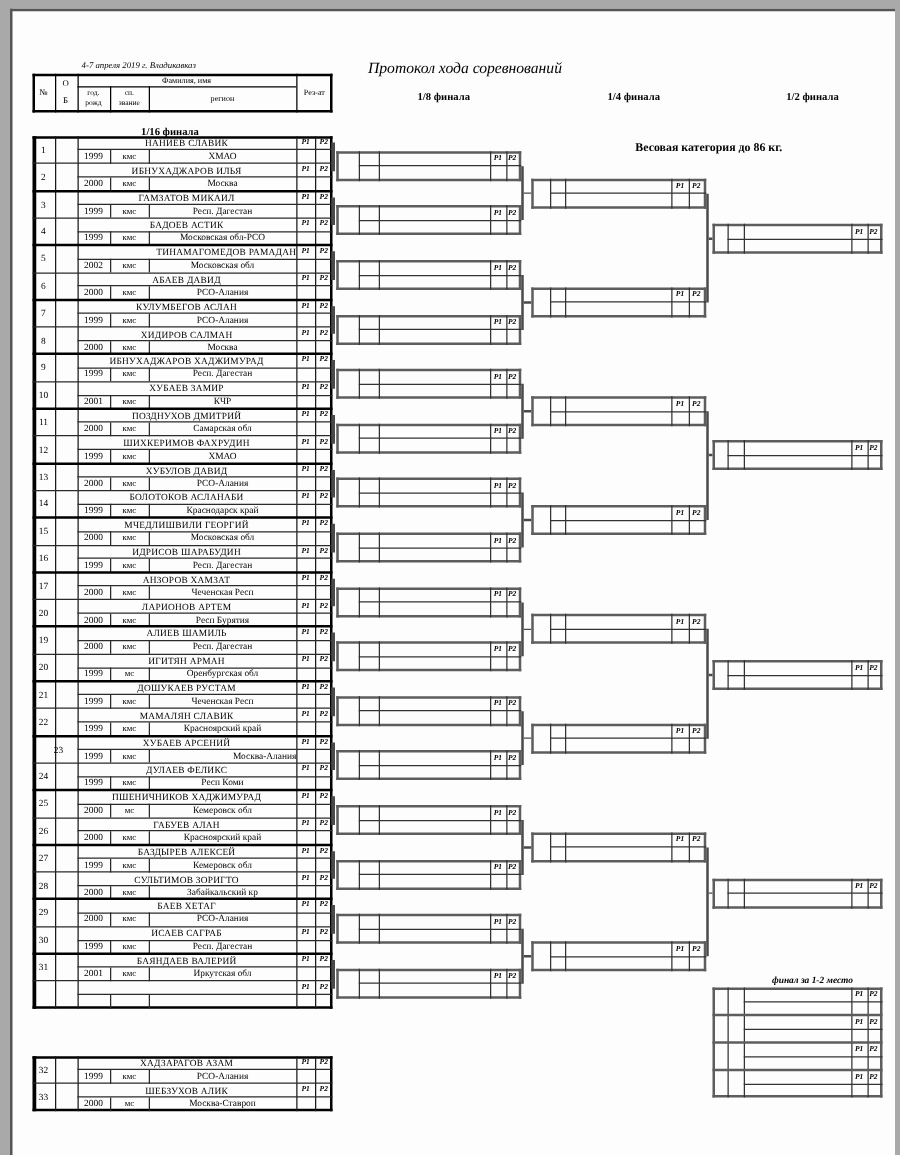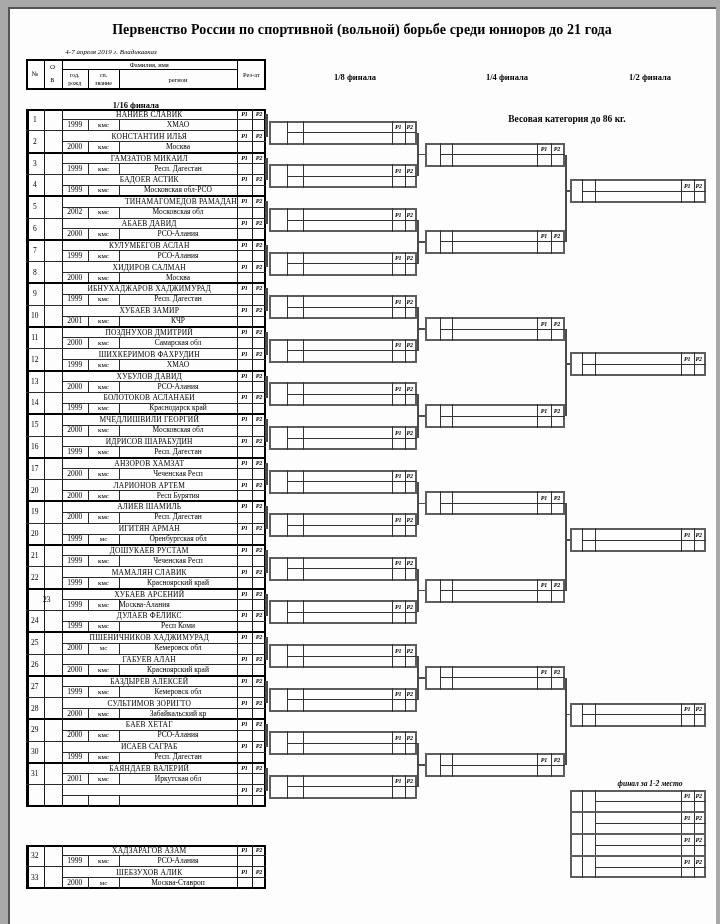--- a/index.html
+++ b/index.html
@@ -23,22 +23,22 @@
 </style>
 </head>
 <body>
 
 <div class="canvas">
   <div class="page" id="page">
 
     <div class="ln" style="left:0;top:0;width:708px;height:2px;background:#555;"></div>
     <div class="ln" style="left:0;top:0;width:2px;height:917px;background:#555;"></div>
 
-    <div class="abs title">Первенство России по спортивной (вольной) борьбе среди юниоров до 21 года</div>
     <div class="abs dateplace">4-7 апреля 2019 г.  Владикавказ</div>
+    <div class="abs subtitle">Протокол хода соревнований</div>
 
     <div class="abs roundlbl" style="left:297px;top:65px;">1/8 финала</div>
     <div class="abs roundlbl" style="left:449px;top:65px;">1/4 финала</div>
     <div class="abs roundlbl" style="left:592px;top:65px;">1/2 финала</div>
     <div class="abs roundlbl" style="left:78px;top:93px;">1/16 финала</div>
 
     <div class="abs weight">Весовая категория до 86 кг.</div>
     <div class="abs finallbl">финал за 1-2 место</div>
 
     <div class="abs" id="hdrtable" style="left:18px;top:52px;width:240px;height:31px;">
@@ -80,21 +80,21 @@
         <div style="position: absolute; left: 211px; top: 0px; width: 15px; height: 10.9px; line-height: 11px; text-align: center; font-size: 6px; font-weight: bold; font-style: italic;">P1</div>
         <div style="position: absolute; left: 226px; top: 0px; width: 14px; height: 10.9px; line-height: 11px; text-align: center; font-size: 6px; font-weight: bold; font-style: italic;">P2</div>
         <div style="position: absolute; left: 35.5px; top: 10.9px; width: 26.5px; height: 10.9px; line-height: 10.4px; text-align: center; font-size: 7.5px;">1999</div>
         <div style="position: absolute; left: 62px; top: 10.9px; width: 31px; height: 10.9px; line-height: 10.4px; text-align: center; font-size: 7px;">кмс</div>
         <div style="position: absolute; left: 93px; top: 10.9px; width: 118px; height: 10.9px; line-height: 10.4px; text-align: center; font-size: 7.5px; white-space: nowrap; overflow: hidden;">ХМАО</div>
         <div style="position: absolute; left: 0px; top: 21.3px; width: 240px; height: 1px; background: rgb(42, 42, 42);"></div>
         <div style="position: absolute; left: 35.5px; top: 32.2px; width: 204.5px; height: 1px; background: rgb(42, 42, 42);"></div>
         <div style="position: absolute; left: 62px; top: 32.7px; width: 1px; height: 10.9px; background: rgb(42, 42, 42);"></div>
         <div style="position: absolute; left: 93px; top: 32.7px; width: 1px; height: 10.9px; background: rgb(42, 42, 42);"></div>
         <div style="position: absolute; left: 0px; top: 21.8px; width: 17.5px; height: 21.8px; line-height: 21.8px; text-align: center; font-size: 7.5px;">2</div>
-        <div style="position: absolute; left: 35.5px; top: 21.8px; width: 175.5px; height: 10.9px; line-height: 11.4px; text-align: center; font-size: 7.5px; letter-spacing: 0.2px; white-space: nowrap; overflow: hidden;">КОНСТАНТИН ИЛЬЯ</div>
+        <div style="position: absolute; left: 35.5px; top: 21.8px; width: 175.5px; height: 10.9px; line-height: 11.4px; text-align: center; font-size: 7.5px; letter-spacing: 0.2px; white-space: nowrap; overflow: hidden;">ИБНУХАДЖАРОВ ИЛЬЯ</div>
         <div style="position: absolute; left: 211px; top: 21.8px; width: 15px; height: 10.9px; line-height: 11px; text-align: center; font-size: 6px; font-weight: bold; font-style: italic;">P1</div>
         <div style="position: absolute; left: 226px; top: 21.8px; width: 14px; height: 10.9px; line-height: 11px; text-align: center; font-size: 6px; font-weight: bold; font-style: italic;">P2</div>
         <div style="position: absolute; left: 35.5px; top: 32.7px; width: 26.5px; height: 10.9px; line-height: 10.4px; text-align: center; font-size: 7.5px;">2000</div>
         <div style="position: absolute; left: 62px; top: 32.7px; width: 31px; height: 10.9px; line-height: 10.4px; text-align: center; font-size: 7px;">кмс</div>
         <div style="position: absolute; left: 93px; top: 32.7px; width: 118px; height: 10.9px; line-height: 10.4px; text-align: center; font-size: 7.5px; white-space: nowrap; overflow: hidden;">Москва</div>
         <div style="position: absolute; left: 0px; top: 42.6px; width: 240px; height: 2px; background: rgb(0, 0, 0);"></div>
         <div style="position: absolute; left: 35.5px; top: 54px; width: 204.5px; height: 1px; background: rgb(42, 42, 42);"></div>
         <div style="position: absolute; left: 62px; top: 54.5px; width: 1px; height: 10.9px; background: rgb(42, 42, 42);"></div>
         <div style="position: absolute; left: 93px; top: 54.5px; width: 1px; height: 10.9px; background: rgb(42, 42, 42);"></div>
         <div style="position: absolute; left: 0px; top: 43.6px; width: 17.5px; height: 21.8px; line-height: 21.8px; text-align: center; font-size: 7.5px;">3</div>
@@ -316,21 +316,21 @@
         <div style="position: absolute; left: 0px; top: 478.6px; width: 240px; height: 2px; background: rgb(0, 0, 0);"></div>
         <div style="position: absolute; left: 35.5px; top: 490px; width: 204.5px; height: 1px; background: rgb(42, 42, 42);"></div>
         <div style="position: absolute; left: 62px; top: 490.5px; width: 1px; height: 10.9px; background: rgb(42, 42, 42);"></div>
         <div style="position: absolute; left: 93px; top: 490.5px; width: 1px; height: 10.9px; background: rgb(42, 42, 42);"></div>
         <div style="position: absolute; left: 0px; top: 479.6px; width: 17.5px; height: 21.8px; line-height: 21.8px; text-align: center; font-size: 7.5px; padding-left: 12px;">23</div>
         <div style="position: absolute; left: 35.5px; top: 479.6px; width: 175.5px; height: 10.9px; line-height: 11.4px; text-align: center; font-size: 7.5px; letter-spacing: 0.2px; white-space: nowrap; overflow: hidden;">ХУБАЕВ АРСЕНИЙ</div>
         <div style="position: absolute; left: 211px; top: 479.6px; width: 15px; height: 10.9px; line-height: 11px; text-align: center; font-size: 6px; font-weight: bold; font-style: italic;">P1</div>
         <div style="position: absolute; left: 226px; top: 479.6px; width: 14px; height: 10.9px; line-height: 11px; text-align: center; font-size: 6px; font-weight: bold; font-style: italic;">P2</div>
         <div style="position: absolute; left: 35.5px; top: 490.5px; width: 26.5px; height: 10.9px; line-height: 10.4px; text-align: center; font-size: 7.5px;">1999</div>
         <div style="position: absolute; left: 62px; top: 490.5px; width: 31px; height: 10.9px; line-height: 10.4px; text-align: center; font-size: 7px;">кмс</div>
-        <div style="position: absolute; left: 93px; top: 490.5px; width: 118px; height: 10.9px; line-height: 10.4px; text-align: left; font-size: 7.5px; white-space: nowrap; overflow: hidden;">Москва-Алания</div>
+        <div style="position: absolute; left: 93px; top: 490.5px; width: 118px; height: 10.9px; line-height: 10.4px; text-align: right; font-size: 7.5px; white-space: nowrap; overflow: hidden;">Москва-Алания</div>
         <div style="position: absolute; left: 0px; top: 500.9px; width: 240px; height: 1px; background: rgb(42, 42, 42);"></div>
         <div style="position: absolute; left: 35.5px; top: 511.8px; width: 204.5px; height: 1px; background: rgb(42, 42, 42);"></div>
         <div style="position: absolute; left: 62px; top: 512.3px; width: 1px; height: 10.9px; background: rgb(42, 42, 42);"></div>
         <div style="position: absolute; left: 93px; top: 512.3px; width: 1px; height: 10.9px; background: rgb(42, 42, 42);"></div>
         <div style="position: absolute; left: 0px; top: 501.4px; width: 17.5px; height: 21.8px; line-height: 21.8px; text-align: center; font-size: 7.5px;">24</div>
         <div style="position: absolute; left: 35.5px; top: 501.4px; width: 175.5px; height: 10.9px; line-height: 11.4px; text-align: center; font-size: 7.5px; letter-spacing: 0.2px; white-space: nowrap; overflow: hidden;">ДУЛАЕВ ФЕЛИКС</div>
         <div style="position: absolute; left: 211px; top: 501.4px; width: 15px; height: 10.9px; line-height: 11px; text-align: center; font-size: 6px; font-weight: bold; font-style: italic;">P1</div>
         <div style="position: absolute; left: 226px; top: 501.4px; width: 14px; height: 10.9px; line-height: 11px; text-align: center; font-size: 6px; font-weight: bold; font-style: italic;">P2</div>
         <div style="position: absolute; left: 35.5px; top: 512.3px; width: 26.5px; height: 10.9px; line-height: 10.4px; text-align: center; font-size: 7.5px;">1999</div>
         <div style="position: absolute; left: 62px; top: 512.3px; width: 31px; height: 10.9px; line-height: 10.4px; text-align: center; font-size: 7px;">кмс</div>

